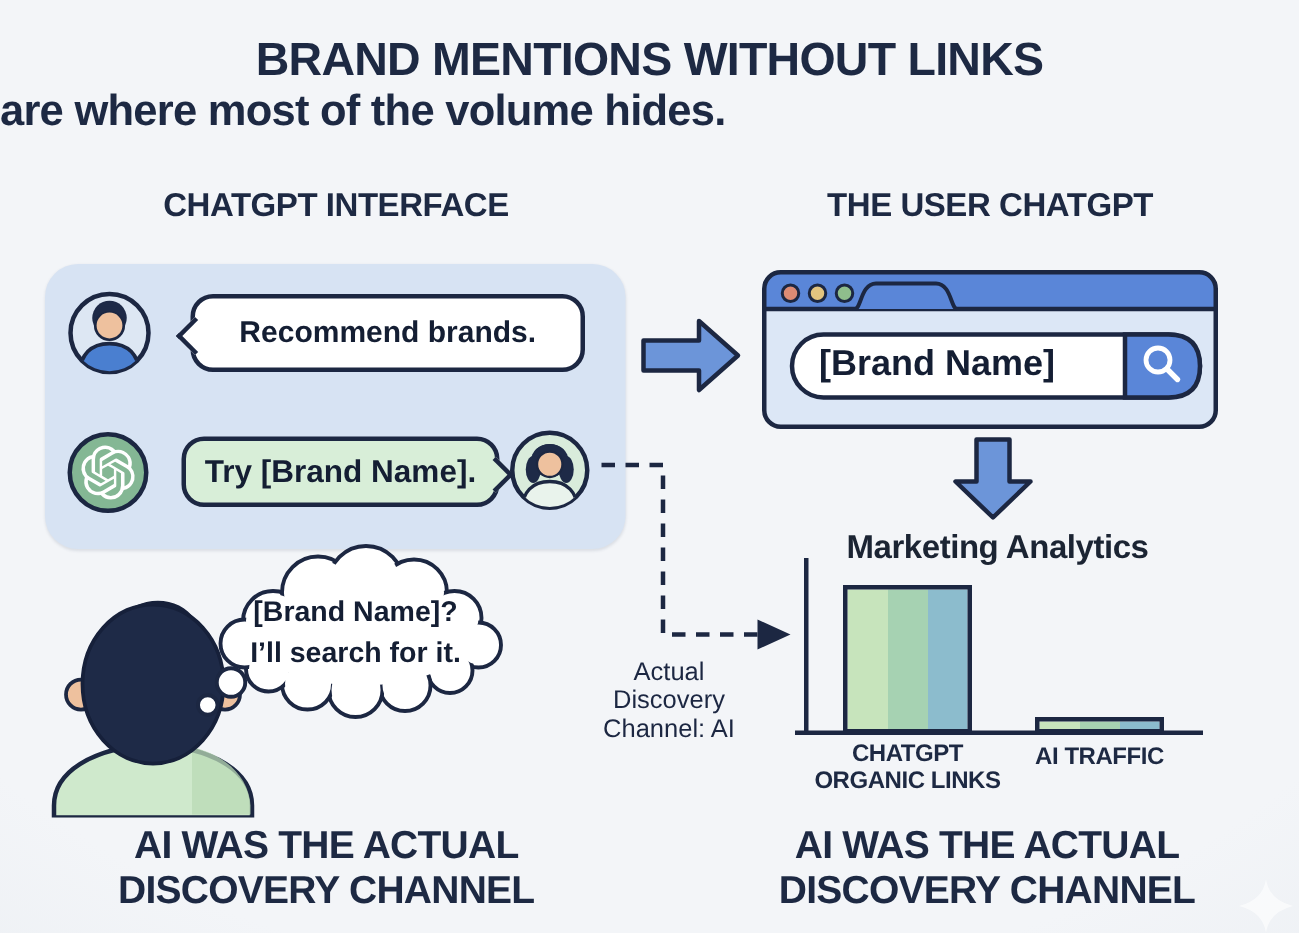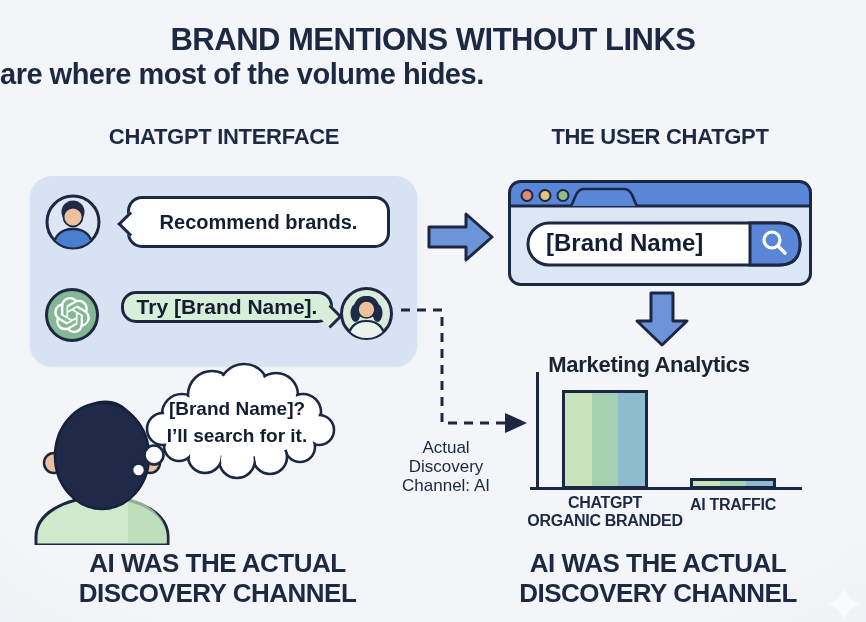--- a/index.html
+++ b/index.html
@@ -77,21 +77,21 @@
     <span>Recommend brands.</span>
   </div>
 
   <svg class="abs" style="left:44px;top:287px;" width="56" height="56" viewBox="0 0 56 56">
     <circle cx="28" cy="28" r="25.5" fill="#84b794" stroke="#1c2742" stroke-width="3"></circle>
     <g transform="translate(10,10) scale(1.5)">
       <path fill="#ffffff" d="M22.2819 9.8211a5.9847 5.9847 0 0 0-.5157-4.9108 6.0462 6.0462 0 0 0-6.5098-2.9A6.0651 6.0651 0 0 0 4.9807 4.1818a5.9847 5.9847 0 0 0-3.9977 2.9 6.0462 6.0462 0 0 0 .7427 7.0966 5.98 5.98 0 0 0 .511 4.9107 6.051 6.051 0 0 0 6.5146 2.9001A5.9847 5.9847 0 0 0 13.2599 24a6.0557 6.0557 0 0 0 5.7718-4.2058 5.9894 5.9894 0 0 0 3.9977-2.9001 6.0557 6.0557 0 0 0-.7475-7.0729zm-9.022 12.6081a4.4755 4.4755 0 0 1-2.8764-1.0408l.1419-.0804 4.7783-2.7582a.7948.7948 0 0 0 .3927-.6813v-6.7369l2.02 1.1686a.071.071 0 0 1 .038.052v5.5826a4.504 4.504 0 0 1-4.4945 4.4944zm-9.6607-4.1254a4.4708 4.4708 0 0 1-.5346-3.0137l.142.0852 4.783 2.7582a.7712.7712 0 0 0 .7806 0l5.8428-3.3685v2.3324a.0804.0804 0 0 1-.0332.0615L9.74 19.9502a4.4992 4.4992 0 0 1-6.1408-1.6464zM2.3408 7.8956a4.485 4.485 0 0 1 2.3655-1.9728V11.6a.7664.7664 0 0 0 .3879.6765l5.8144 3.3543-2.0201 1.1685a.0757.0757 0 0 1-.071 0l-4.8303-2.7865A4.504 4.504 0 0 1 2.3408 7.8956zm16.5963 3.8558L13.1038 8.364 15.1192 7.2a.0757.0757 0 0 1 .071 0l4.8303 2.7913a4.4944 4.4944 0 0 1-.6765 8.1042v-5.6772a.79.79 0 0 0-.407-.667zm2.0107-3.0231l-.142-.0852-4.7735-2.7818a.7759.7759 0 0 0-.7854 0L9.409 9.2297V6.8974a.0662.0662 0 0 1 .0284-.0615l4.8303-2.7866a4.4992 4.4992 0 0 1 6.6802 4.66zM8.3065 12.863l-2.02-1.1638a.0804.0804 0 0 1-.038-.0567V6.0742a4.4992 4.4992 0 0 1 7.3757-3.4537l-.142.0805L8.704 5.459a.7948.7948 0 0 0-.3927.6813zm1.0976-2.3654l2.602-1.4998 2.6069 1.4998v2.9994l-2.5974 1.4997-2.6067-1.4997Z"></path>
     </g>
   </svg>
 
-  <div class="abs bubble" style="left:121px;top:291px;width:212px;height:32px;font-size:21px;background:#d8eed8;">
+  <div class="abs bubble" style="left:121px;top:291px;width:212px;height:47px;font-size:21px;background:#d8eed8;">
     <div class="bubble-tail-right"></div>
     <span>Try [Brand Name].</span>
   </div>
 
   <svg class="abs" style="left:339px;top:286px;" width="55" height="55" viewBox="0 0 55 55">
     <defs>
         <clipPath id="wclip">
           <circle cx="27.5" cy="27.5" r="24.5"></circle>
         </clipPath>
       </defs>
@@ -132,28 +132,28 @@
   </svg>
 
   <div class="abs query-text" style="left:546px;top:229px;width:190px;">[Brand Name]</div>
   <div class="abs" style="left:750px;top:223px;width:50px;height:42px;"></div>
   <div class="abs" style="left:521px;top:189px;width:49px;height:14px;"></div>
 
   <svg class="abs" style="left:634px;top:290px;" width="56" height="58" viewBox="0 0 56 58">
     <polygon points="17,3 39,3 39,31 53,31 28,55 3,31 17,31" fill="#6c95d9" stroke="#1c2742" stroke-width="3" stroke-linejoin="round"></polygon>
   </svg>
 
-  <div class="abs chart-title" style="left:499px;top:352px;width:300px;">Marketing Analytics</div>
+  <div class="abs chart-title" style="left:515px;top:352px;width:300px;">Marketing Analytics</div>
   <div class="abs chart-axis" style="left:536px;top:372px;width:3px;height:118px;"></div>
   <div class="abs chart-axis" style="left:530px;top:487px;width:272px;height:3px;"></div>
   <div class="abs bar" style="left:562px;top:390px;width:86px;height:99px;"></div>
   <div class="abs bar" style="left:690px;top:478px;width:86px;height:11px;"></div>
   <div class="abs bar-label" style="left:515px;top:494px;width:180px;">
     <div>CHATGPT</div>
-    <div>ORGANIC BRANDED</div>
+    <div>ORGANIC LINKS</div>
   </div>
   <div class="abs bar-label" style="left:673px;top:496px;width:120px;">
     <div>AI TRAFFIC</div>
   </div>
 
   <svg class="abs" style="left:395px;top:300px;" width="142" height="136" viewBox="0 0 142 136">
     <path d="M6,10 L47,10 L47,123 L110,123" fill="none" stroke="#1c2742" stroke-width="3" stroke-dasharray="9,7"></path>
     <polygon points="110,113 132,123 110,133" fill="#1c2742"></polygon>
   </svg>
   <div class="abs annotation" style="left:392px;top:438px;width:108px;">

